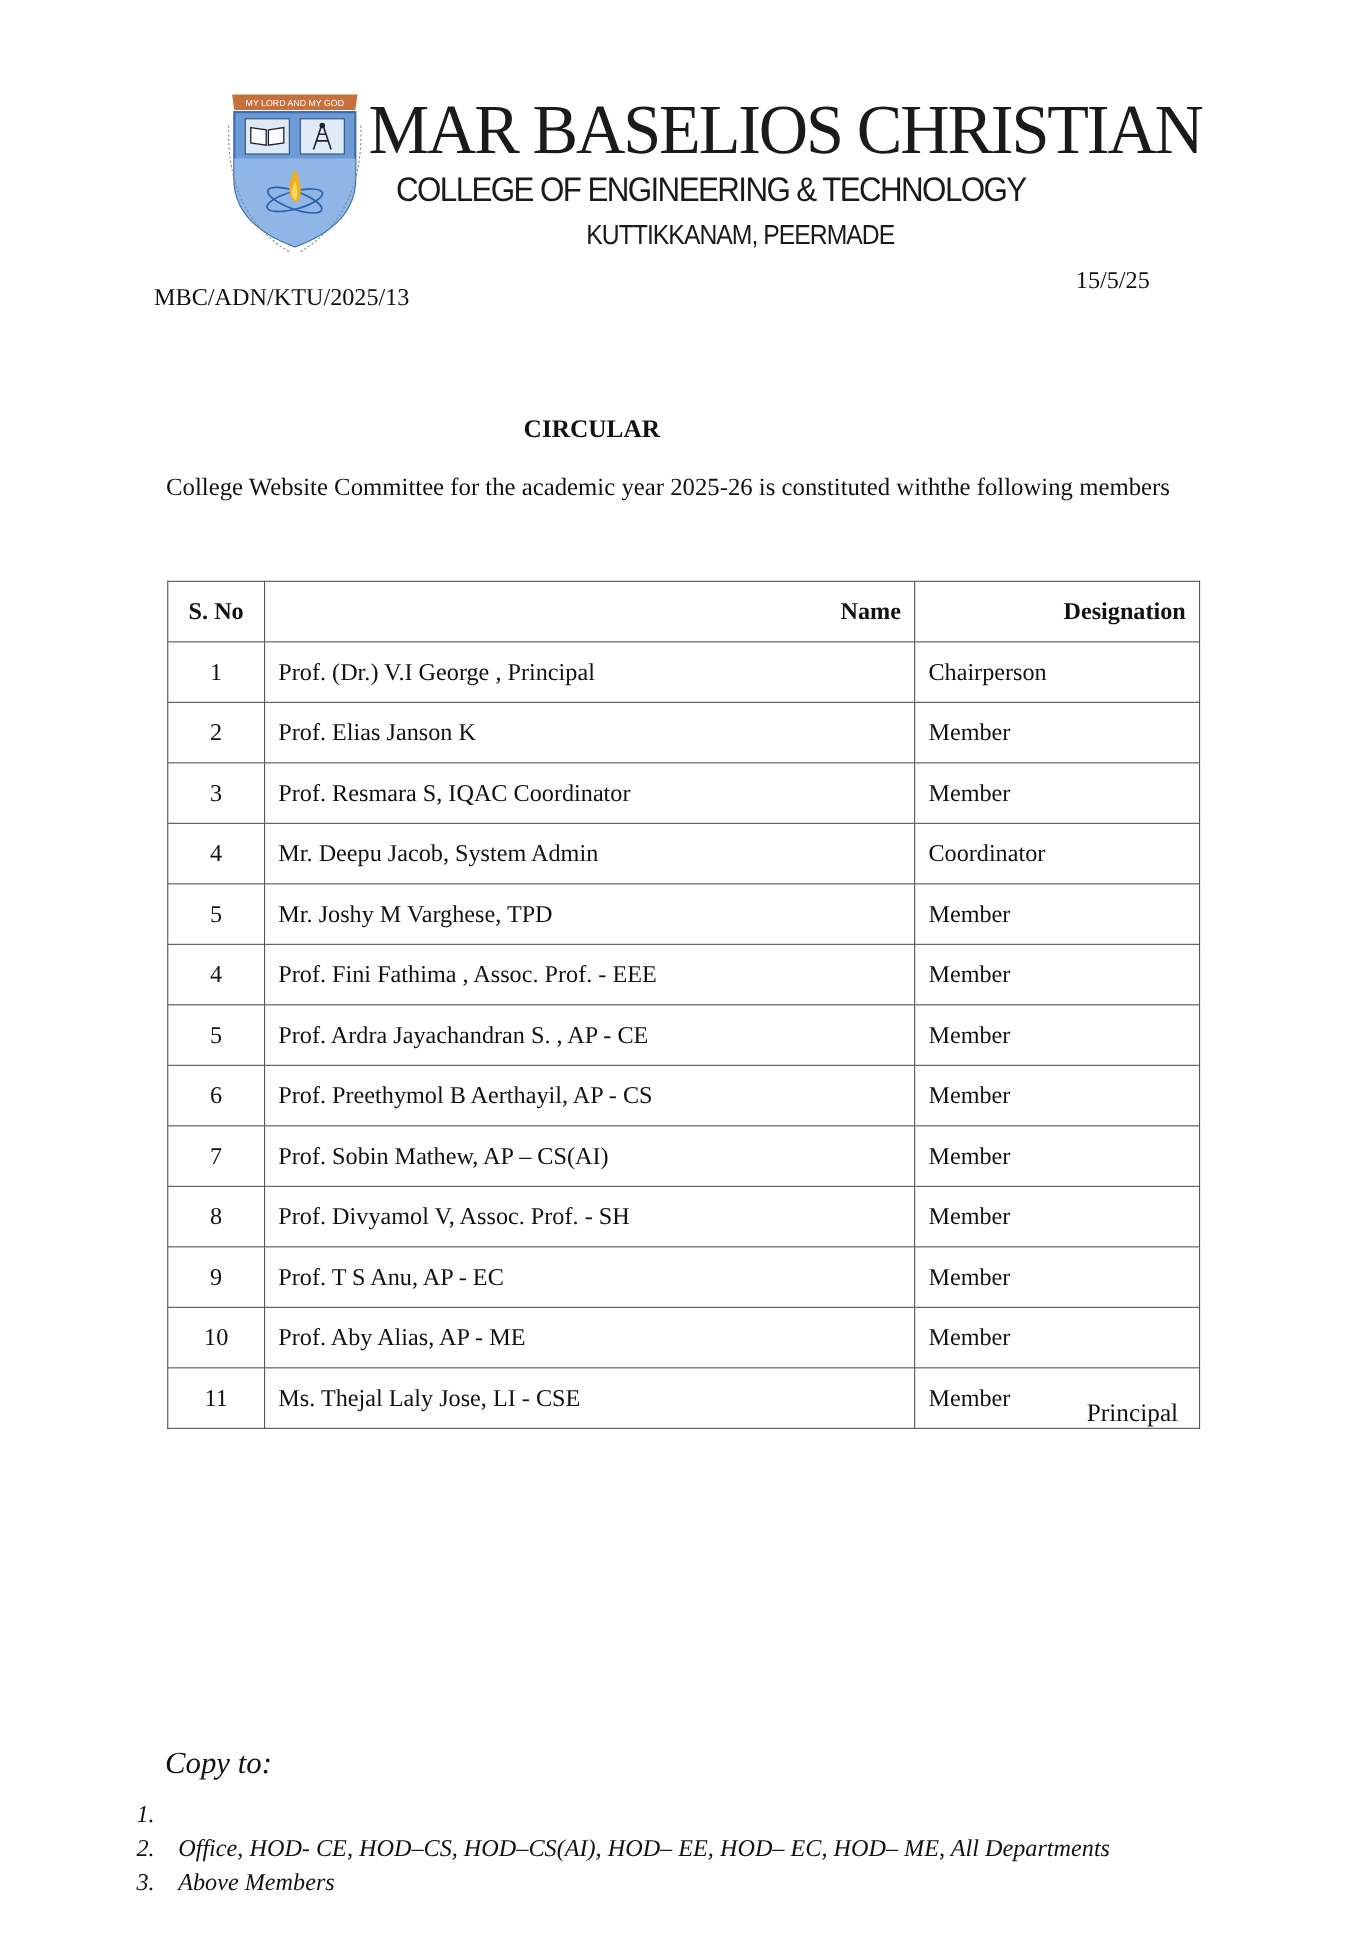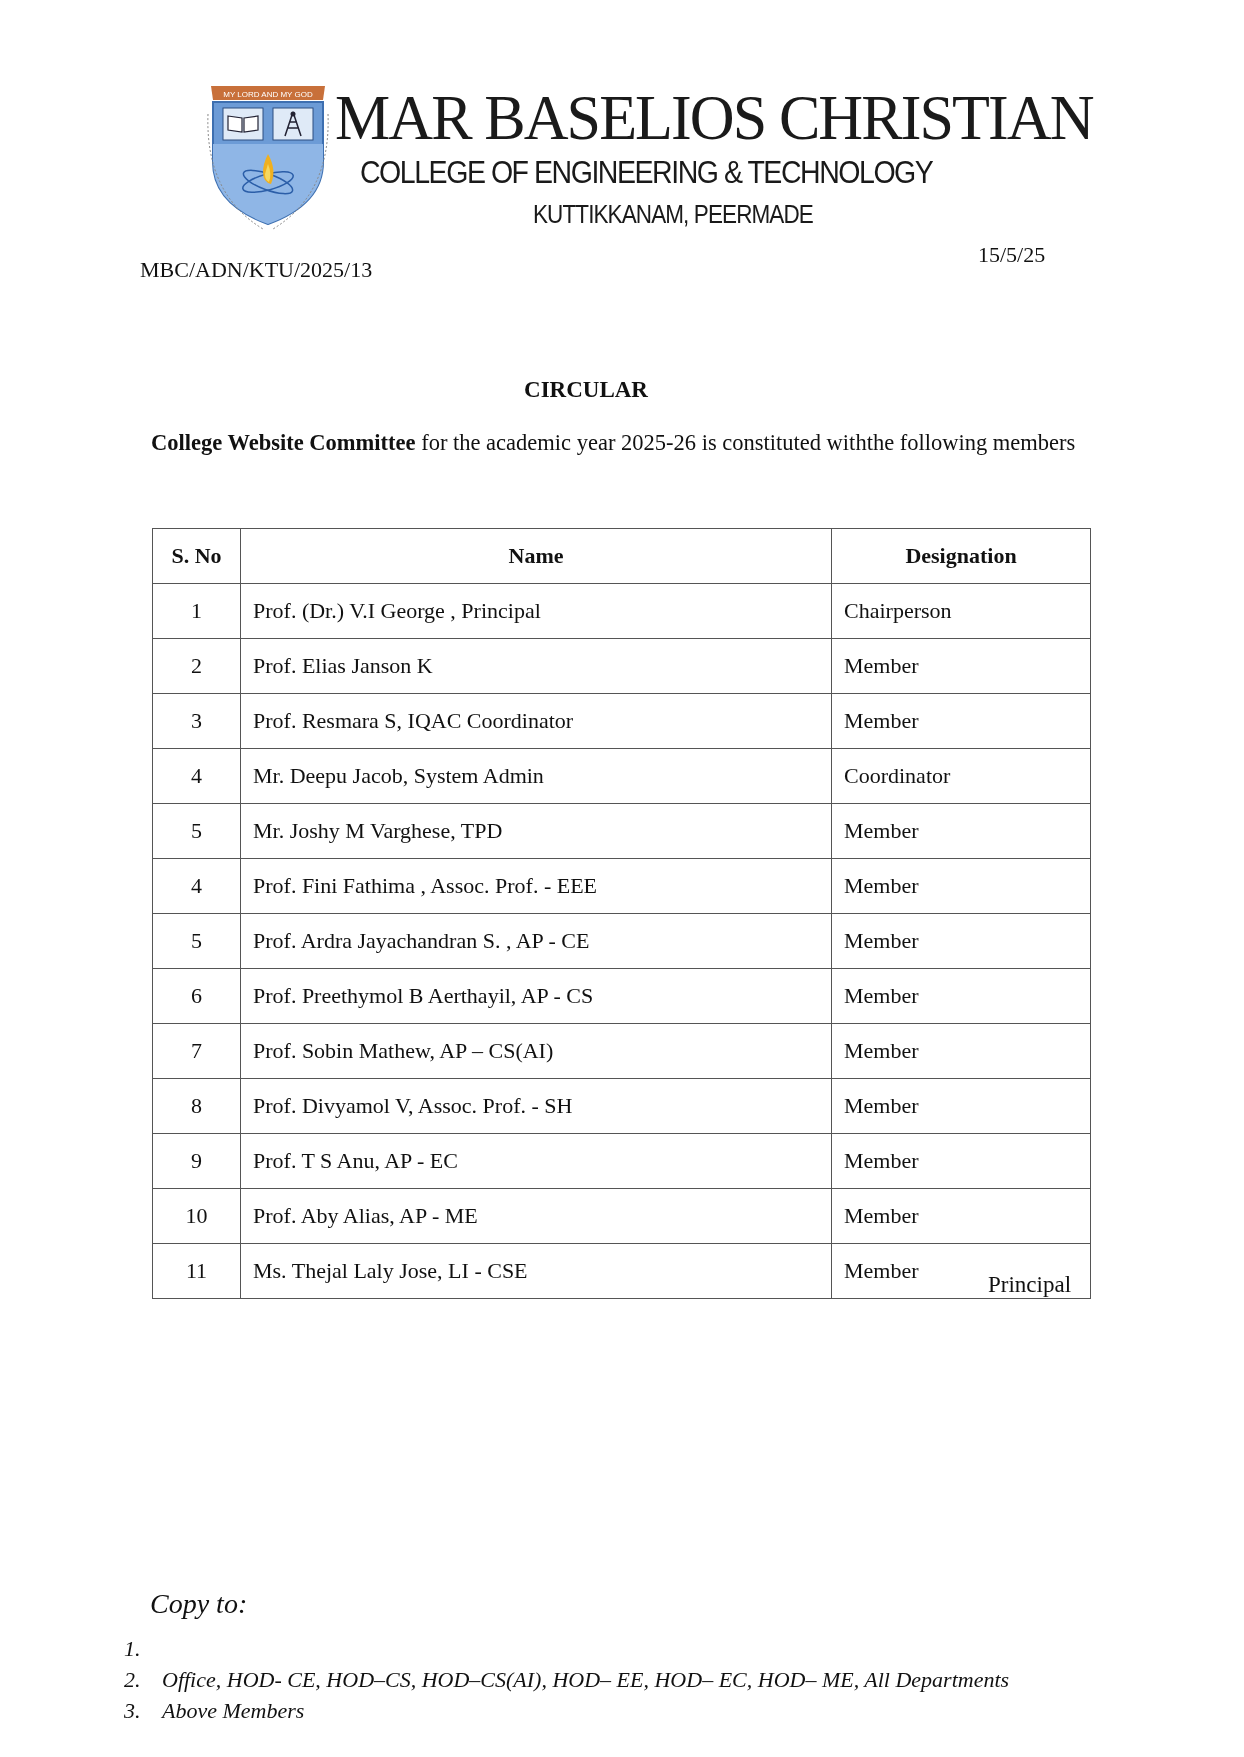--- a/index.html
+++ b/index.html
@@ -9,28 +9,28 @@
   
   .letterhead { position: absolute; left: 203px; top: 84px; width: 840px; height: 150px; }
   .crest { position: absolute; left: 0; top: 0; width: 130px; height: 148px; }
   .lh-title { position: absolute; left: 132px; top: 2px; font-family: "Liberation Serif", serif; font-size: 64px; letter-spacing: -2px; line-height: 64px; color: #1a1a1a; transform: scaleX(0.97); transform-origin: left; white-space: nowrap; }
   .lh-sub { position: absolute; left: 157px; top: 72px; font-family: "Liberation Sans", sans-serif; font-size: 31px; letter-spacing: -1.6px; line-height: 34px; color: #1a1a1a; white-space: nowrap; transform: scaleX(0.92); transform-origin: left; }
   .lh-place { position: absolute; left: 330px; top: 116px; font-family: "Liberation Sans", sans-serif; font-size: 25px; letter-spacing: -1px; line-height: 28px; color: #1a1a1a; white-space: nowrap; transform: scaleX(0.9); transform-origin: left; }
 
   .ref-no { position: absolute; left: 140px; top: 257px; font-size: 22px; }
   .date { position: absolute; left: 978px; top: 242px; font-size: 22px; }
 
-  .circ-title { position: absolute; left: 0; width: 1076px; top: 377px; text-align: center; font-size: 23px; font-weight: bold; margin-left: 48px; }
+  .circ-title { position: absolute; left: 0; width: 1076px; top: 377px; text-align: center; font-size: 23px; font-weight: bold; }
   .intro { position: absolute; left: 151px; top: 425px; width: 940px; font-size: 22.5px; line-height: 35px; }
-  .intro b { font-weight: bold; }
+  .intro b { font-weight: normal; }
 
   
   table.members { position: absolute; left: 152px; top: 528px; width: 939px; border-collapse: collapse; font-size: 22px; }
   table.members th, table.members td { border: 1.5px solid #555; height: 42.8px; padding: 0 12px; vertical-align: middle; }
-  table.members th { font-weight: bold; text-align: center; font-size: 22px; }
+  table.members th { font-weight: bold; text-align: right; font-size: 22px; }
   table.members .col-sno { width: 88px; text-align: center; padding: 14px; font-family: Liberation Serif, serif; }
   table.members th.col-sno { text-align: center; }
   table.members .col-name { width: 591px; }
 
   .signatory { position: absolute; left: 988px; top: 1272px; font-size: 23px; }
 
   .copy-to { position: absolute; left: 150px; top: 1588px; font-size: 28px; font-style: italic; }
   ol.copy-list { position: absolute; left: 124px; top: 1633px; list-style: none; font-size: 22px; font-style: italic; line-height: 31px; }
   ol.copy-list li { display: flex; white-space: nowrap; }
   ol.copy-list .num { display: inline-block; width: 38px; }

